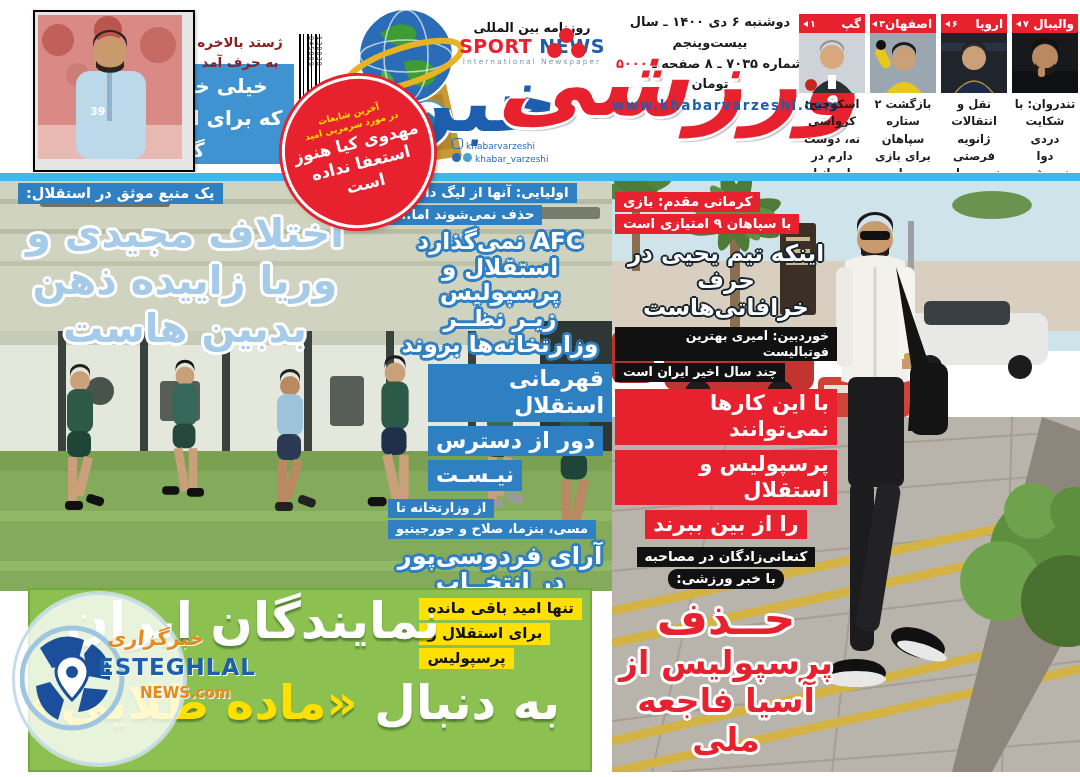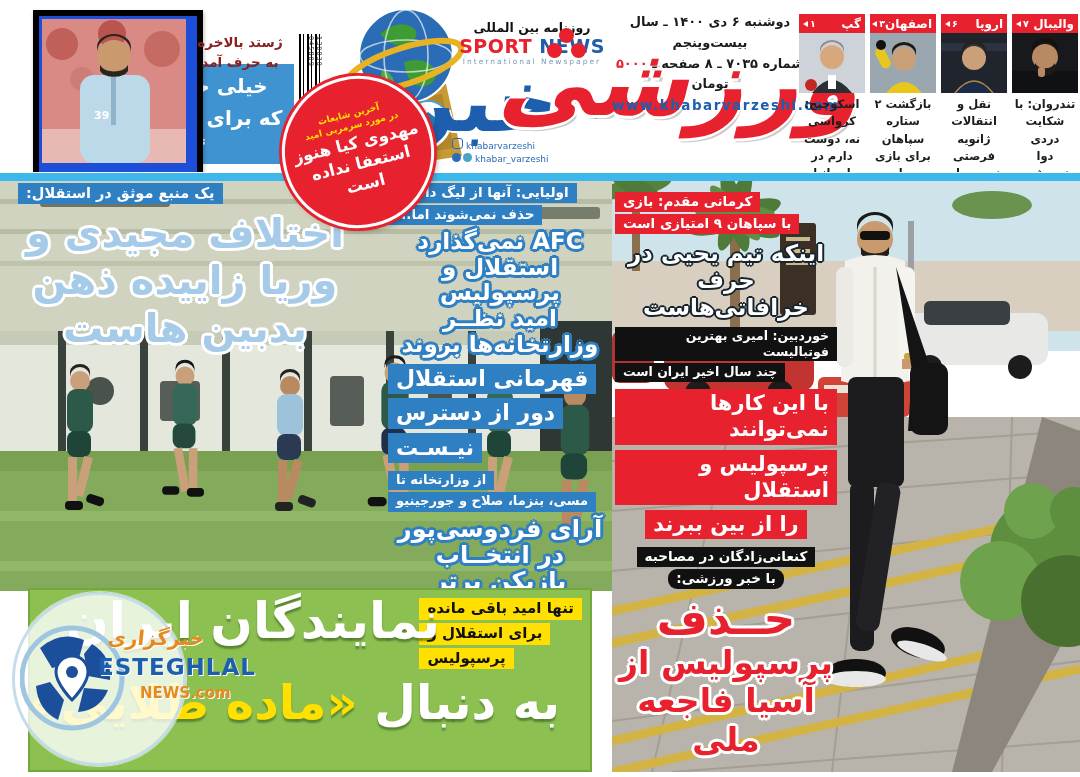--- a/index.html
+++ b/index.html
@@ -49,21 +49,21 @@
 <div id="page">
 
   <div class="abs" style="left:118px;top:64px;width:176px;height:100px;background:#3f93d1;">
     <div class="rtl stack right" style="padding:8px 10px 0 0;">
       <span class="b" style="color:#fff;font-size:20px;line-height:1.45;">خیلی خوشحالم</span>
       <span class="b" style="color:#fff;font-size:20px;line-height:1.45;">که برای استقلال</span>
       <span class="b" style="color:#fff;font-size:20px;line-height:1.45;">گــل زدم</span>
     </div>
   </div>
 
-  <div class="abs" style="left:33px;top:10px;width:152px;height:152px;background:#1d4ed8;border:6px solid #000000;box-shadow:1px 2px 4px rgba(0,0,0,.25);padding:3px;">
+  <div class="abs" style="left:33px;top:10px;width:152px;height:152px;background:#e5e5e5;border:2px solid #000000;box-shadow:1px 2px 4px rgba(0,0,0,.25);padding:3px;">
     <svg width="144" height="144" viewBox="0 0 144 144">
       <rect width="144" height="144" fill="#d98a85"></rect>
       <g>
         <circle cx="20" cy="25" r="16" fill="#c06059"></circle>
           <circle cx="70" cy="15" r="14" fill="#b9544e"></circle>
         <circle cx="120" cy="30" r="18" fill="#c66b64"></circle>
           <circle cx="40" cy="60" r="12" fill="#cc7d76"></circle>
         <rect y="110" width="144" height="34" fill="#e8b8b2"></rect>
       </g>
       <g>
@@ -447,24 +447,24 @@
   </div>
 
   <div class="abs rtl" style="left:388px;top:183px;width:224px;">
     <div class="stack right" style="gap:2px;">
       <span class="strip blue" style="font-size:13.5px;">اولیایی: آنها از لیگ داخلی</span>
       <span class="strip blue" style="font-size:13.5px;">حذف نمی‌شوند اما...</span>
     </div>
     <div class="ctr b sb3" style="margin-top:4px;font-size:23px;line-height:1.12;color:#fff;">
       <div>AFC نمی‌گذارد</div>
       <div>استقلال و پرسپولیس</div>
-      <div>امید نظــر</div>
+      <div>زیـر نظــر</div>
       <div>وزارتخانه‌ها بروند</div>
     </div>
-    <div class="stack right" style="gap:4px;margin-top:6px;">
+    <div class="stack right" style="gap:4px;margin-top:6px;margin-left:40px;">
       <span class="strip blue" style="font-size:22px;">قهرمانی استقلال</span>
       <span class="strip blue" style="font-size:22px;">دور از دسترس</span>
       <span class="strip blue" style="font-size:22px;">نیـسـت</span>
     </div>
     <div class="stack right" style="gap:2px;margin-top:8px;">
       <span class="strip blue" style="font-size:13px;">از وزارتخانه تا</span>
       <span class="strip blue" style="font-size:13px;">مسی، بنزما، صلاح و جورجینیو</span>
     </div>
     <div class="ctr b sb3" style="margin-top:4px;font-size:24px;line-height:1.1;color:#fff;">
       <div>آرای فردوسی‌پور</div>

